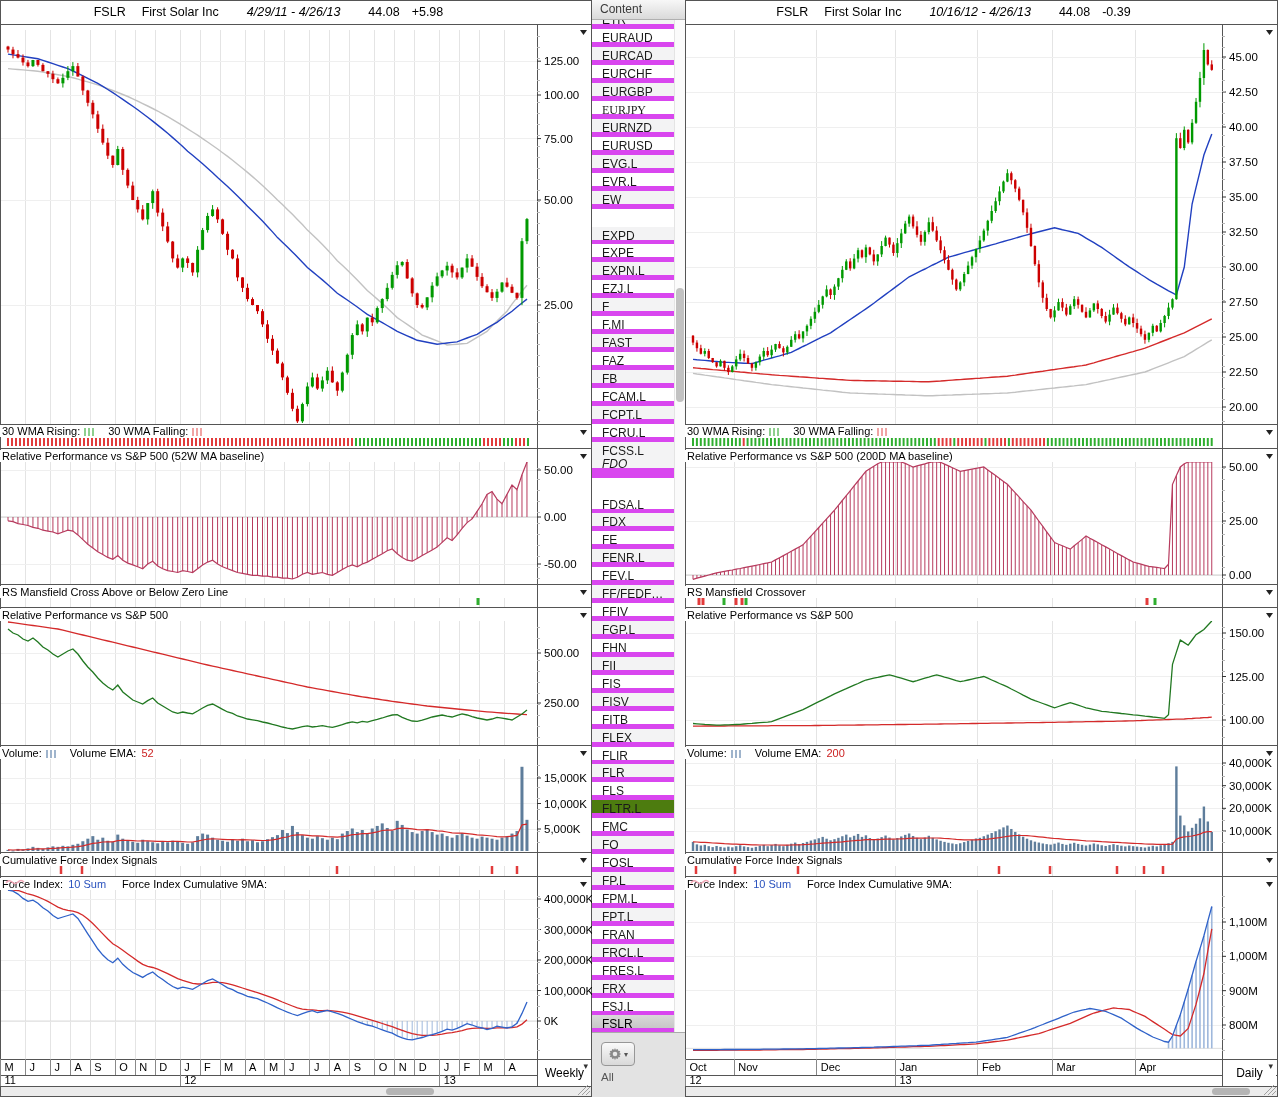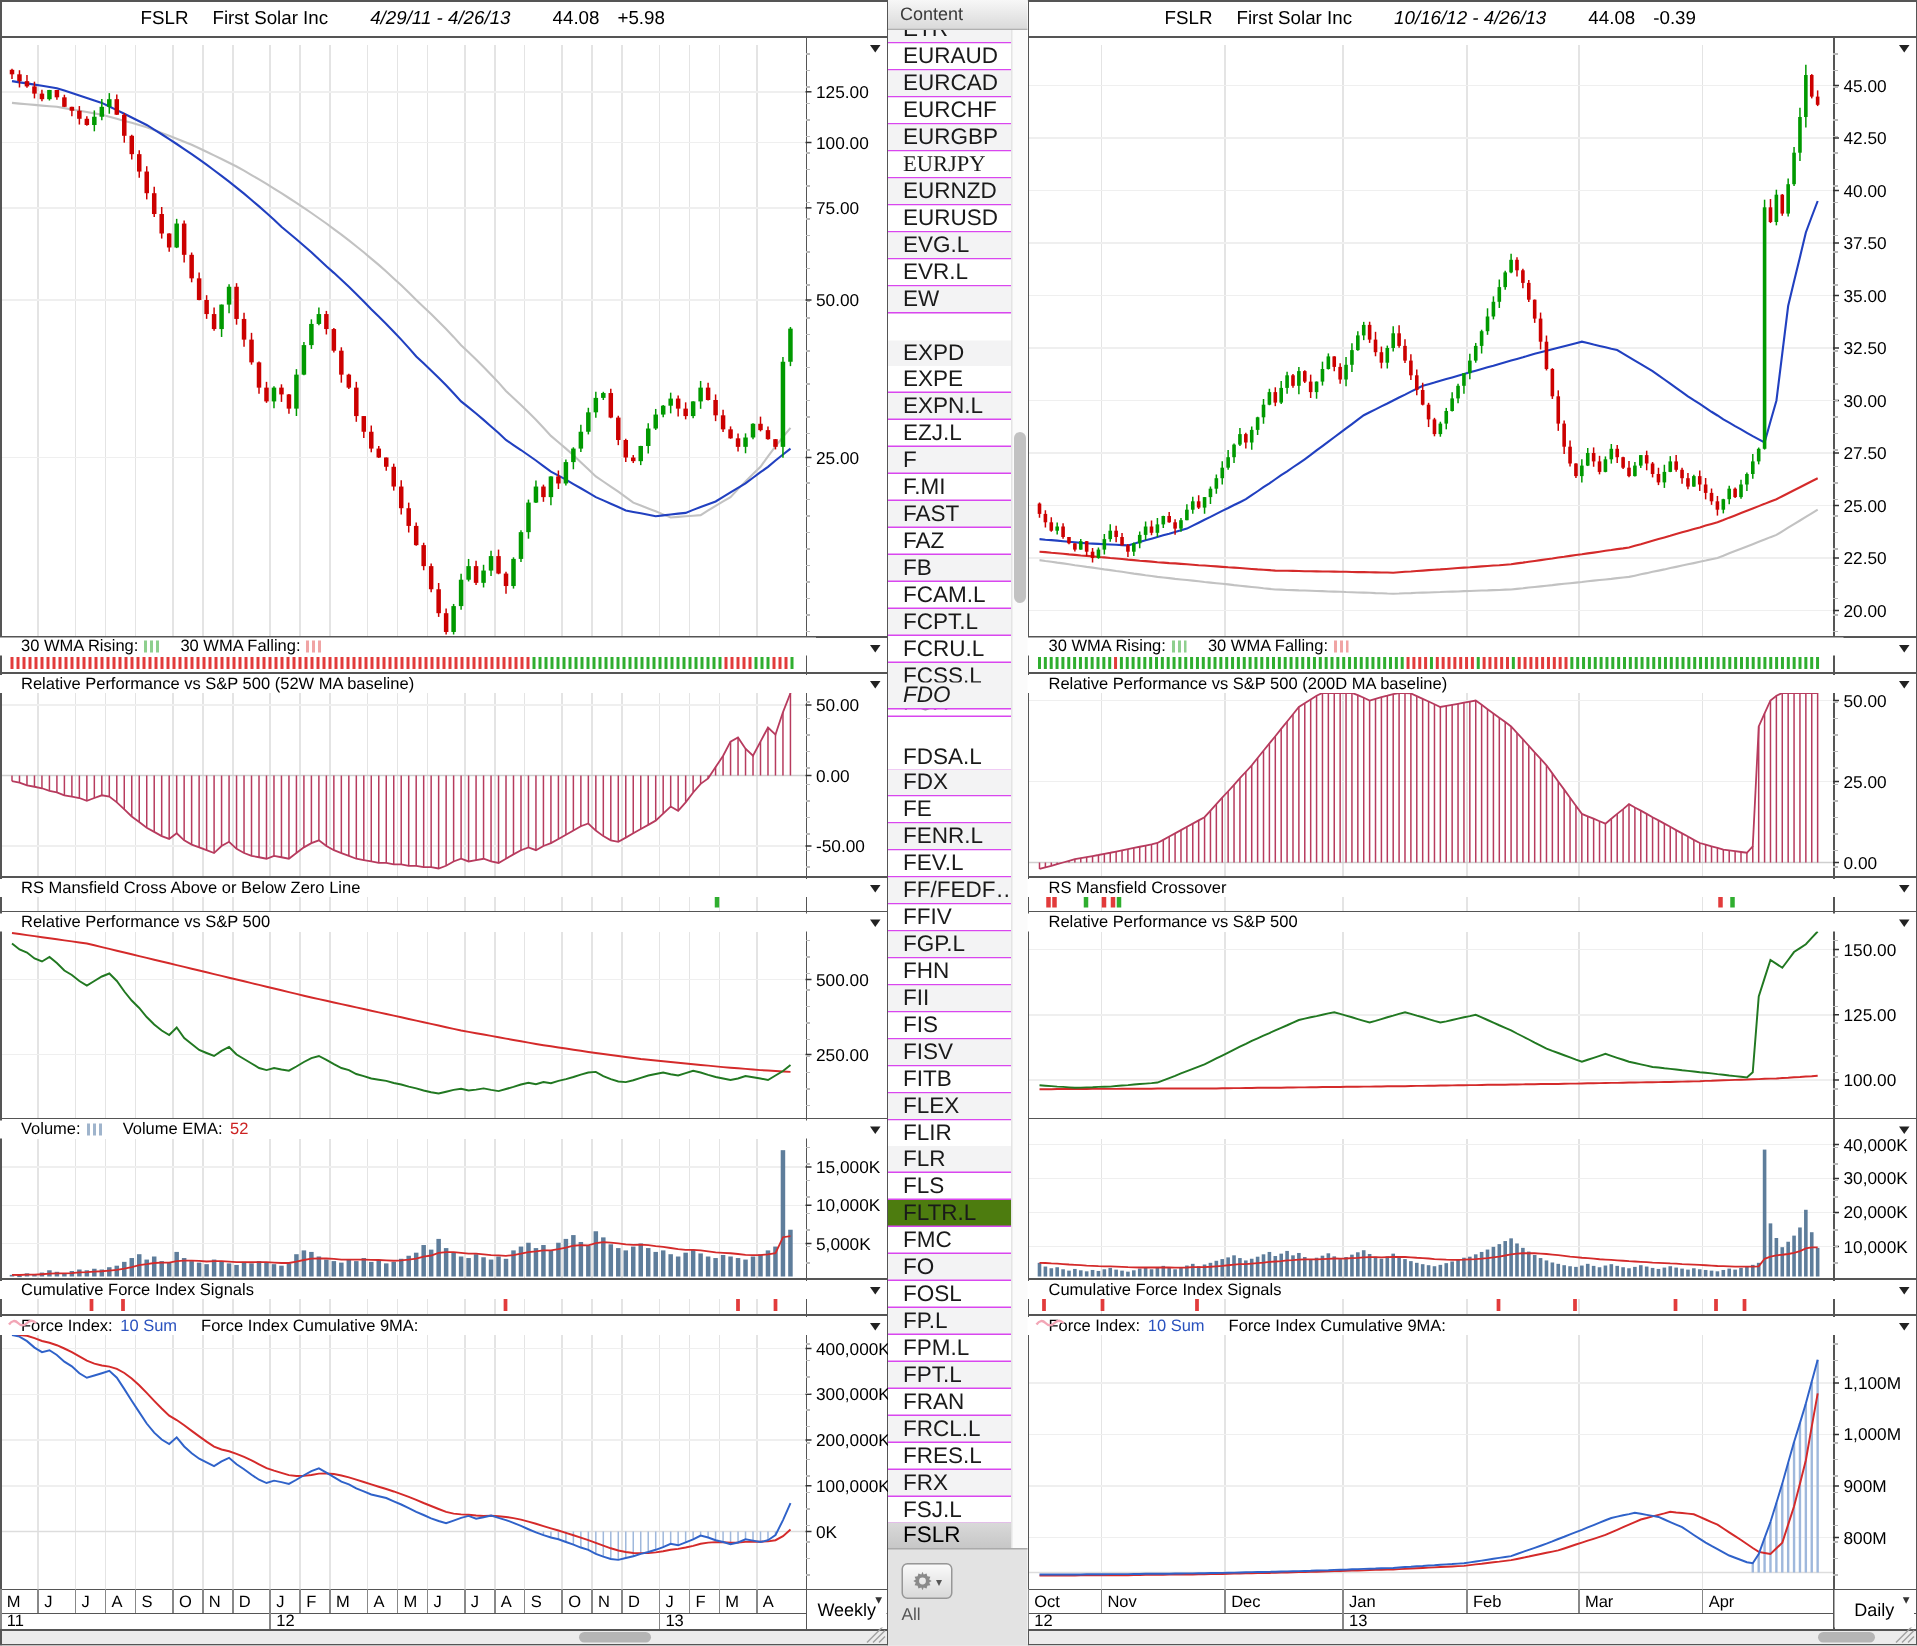--- a/index.html
+++ b/index.html
@@ -5,39 +5,39 @@
   html,body{margin:0;padding:0;background:#fff;}
   #app{position:relative;width:1278px;height:1097px;background:#fff;overflow:hidden;
        font-family:"Liberation Sans","DejaVu Sans",sans-serif;box-shadow:0 0 0 1px #999 inset;}
   .chart{position:absolute;top:0;height:1097px;}
   .chart svg{position:absolute;left:0;top:0;}
   .hdr{position:absolute;left:0;top:0;width:537px;height:24px;display:flex;align-items:center;
        justify-content:center;font-size:12.5px;color:#000;white-space:nowrap;}
   .hdr .sym{margin-right:16px;} .hdr .nm{margin-right:28px;} .hdr .rg{margin-right:28px;font-style:italic;}
   .hdr .lp{margin-right:12px;}
   .trow{position:absolute;left:0;width:530px;height:12px;font-size:11px;color:#000;
-        background:#fff;padding-left:14px;line-height:12px;white-space:nowrap;}
+        background:#fff;padding-left:2px;line-height:12px;white-space:nowrap;}
   .wma{top:425px;} .rp-title{top:450px;} .mans-title{top:586px;} .rel-title{top:609px;}
   .vol-legend{top:747px;} .cfi-title{top:854px;} .fi-legend{top:878px;}
   .bars{display:inline-block;width:10px;height:8px;margin:0 14px 0 4px;vertical-align:-1px;}
   .bars.g{background:repeating-linear-gradient(90deg,#8ecf8e 0 2px,transparent 2px 4px);}
   .bars.r{background:repeating-linear-gradient(90deg,#f0a4a4 0 2px,transparent 2px 4px);}
   .bars.b{background:repeating-linear-gradient(90deg,#9fb4cc 0 2px,transparent 2px 4px);}
   .redtxt{color:#cc2222;margin-left:5px;} .bluetxt{color:#2a52be;margin:0 16px 0 5px;}
   .sq{vertical-align:-1px;margin-left:5px;}
   .tfbox{position:absolute;left:538px;top:1060px;width:53px;height:25px;background:#fff;
          font-size:12px;display:flex;align-items:center;justify-content:center;}
   .tfbox .dd{position:absolute;right:3px;top:1px;font-size:9px;color:#333;}
   #sidebar{position:absolute;left:592px;top:0;width:93px;height:1097px;background:#fff;}
   .sb-hdr{position:absolute;left:0;top:0;width:100%;height:20px;box-sizing:border-box;
           background:linear-gradient(#f7f7f7,#dadada);border-bottom:1px solid #b0b0b0;
           font-size:12px;color:#3a3a3a;line-height:19px;padding-left:8px;}
   .sb-list{position:absolute;left:0;top:20px;width:93px;height:1012px;overflow:hidden;}
-  .sb-row{position:absolute;left:0;width:82px;height:18px;font-size:15px;color:#1a1a1a;
-          line-height:18px;padding-left:10px;border-bottom:1px solid #d946ef;box-sizing:border-box;}
+  .sb-row{position:absolute;left:0;width:82px;height:18px;font-size:12px;color:#1a1a1a;
+          line-height:18px;padding-left:10px;border-bottom:5px solid #d946ef;box-sizing:border-box;}
   .sb-row.sel{background:linear-gradient(#d9d9d9,#c7c7c7);color:#000;}
   .sb-scroll{position:absolute;right:0;top:20px;width:11px;height:1012px;background:#fbfbfb;
              border-left:1px solid #e4e4e4;box-sizing:border-box;}
   .sb-thumb{position:absolute;left:1px;top:268px;width:8px;height:114px;border-radius:4px;
             background:#c2c2c2;}
   .sb-foot{position:absolute;left:0;top:1032px;width:100%;height:65px;background:#e3e3e3;
            border-top:1px solid #aaa;box-sizing:border-box;}
   .gear-btn{position:absolute;left:9px;top:9px;width:32px;height:22px;border:1px solid #979797;
             border-radius:4px;background:linear-gradient(#fafafa,#d9d9d9);display:flex;
             align-items:center;justify-content:center;gap:2px;}
@@ -2080,20 +2080,23 @@
       <span class="rg">10/16/12 - 4/26/13</span>
       <span class="lp">44.08</span>
       <span>-0.39</span>
     </div>
     <div class="trow wma">
       <span>30 WMA Rising:</span><span class="bars g"></span><span>30 WMA Falling:</span><span class="bars r"></span>
     </div>
     <div class="trow rp-title">Relative Performance vs S&amp;P 500 (200D MA baseline)</div>
     <div class="trow mans-title">RS Mansfield Crossover</div>
     <div class="trow rel-title">Relative Performance vs S&amp;P 500</div>
+    <div class="trow vol-legend">
+      <span>Volume:</span><span class="bars b"></span><span>Volume EMA:</span><span class="redtxt">200</span>
+    </div>
     <div class="trow cfi-title">Cumulative Force Index Signals</div>
     <div class="trow fi-legend">
       <span>Force Index:</span><span class="bluetxt">10 Sum</span><span>Force Index Cumulative 9MA:</span><svg class="sq" width="20" height="8">
           <path d="M1 5 Q4 1 7 4 T13 4 T19 4" stroke="#f2a6b6" fill="none" stroke-width="1.6"></path>
         </svg>
     </div>
     <div class="tfbox">
       <span>Daily</span>
       <span class="dd">▾</span>
     </div>

